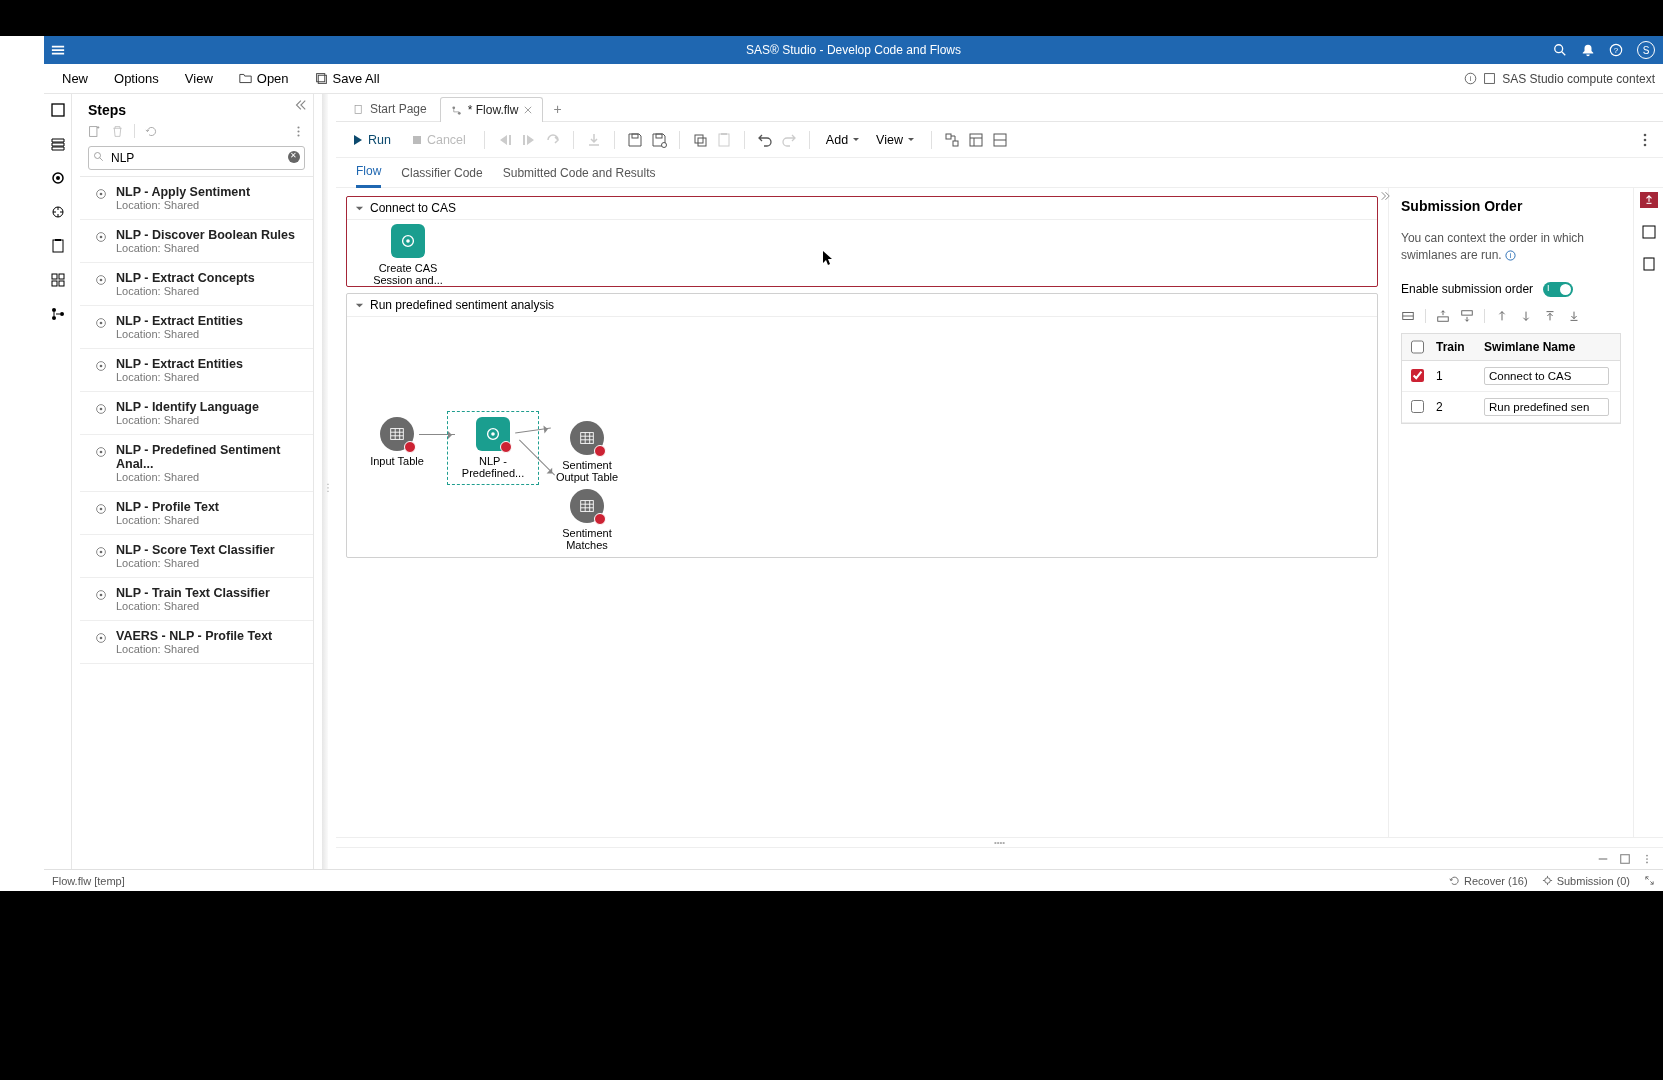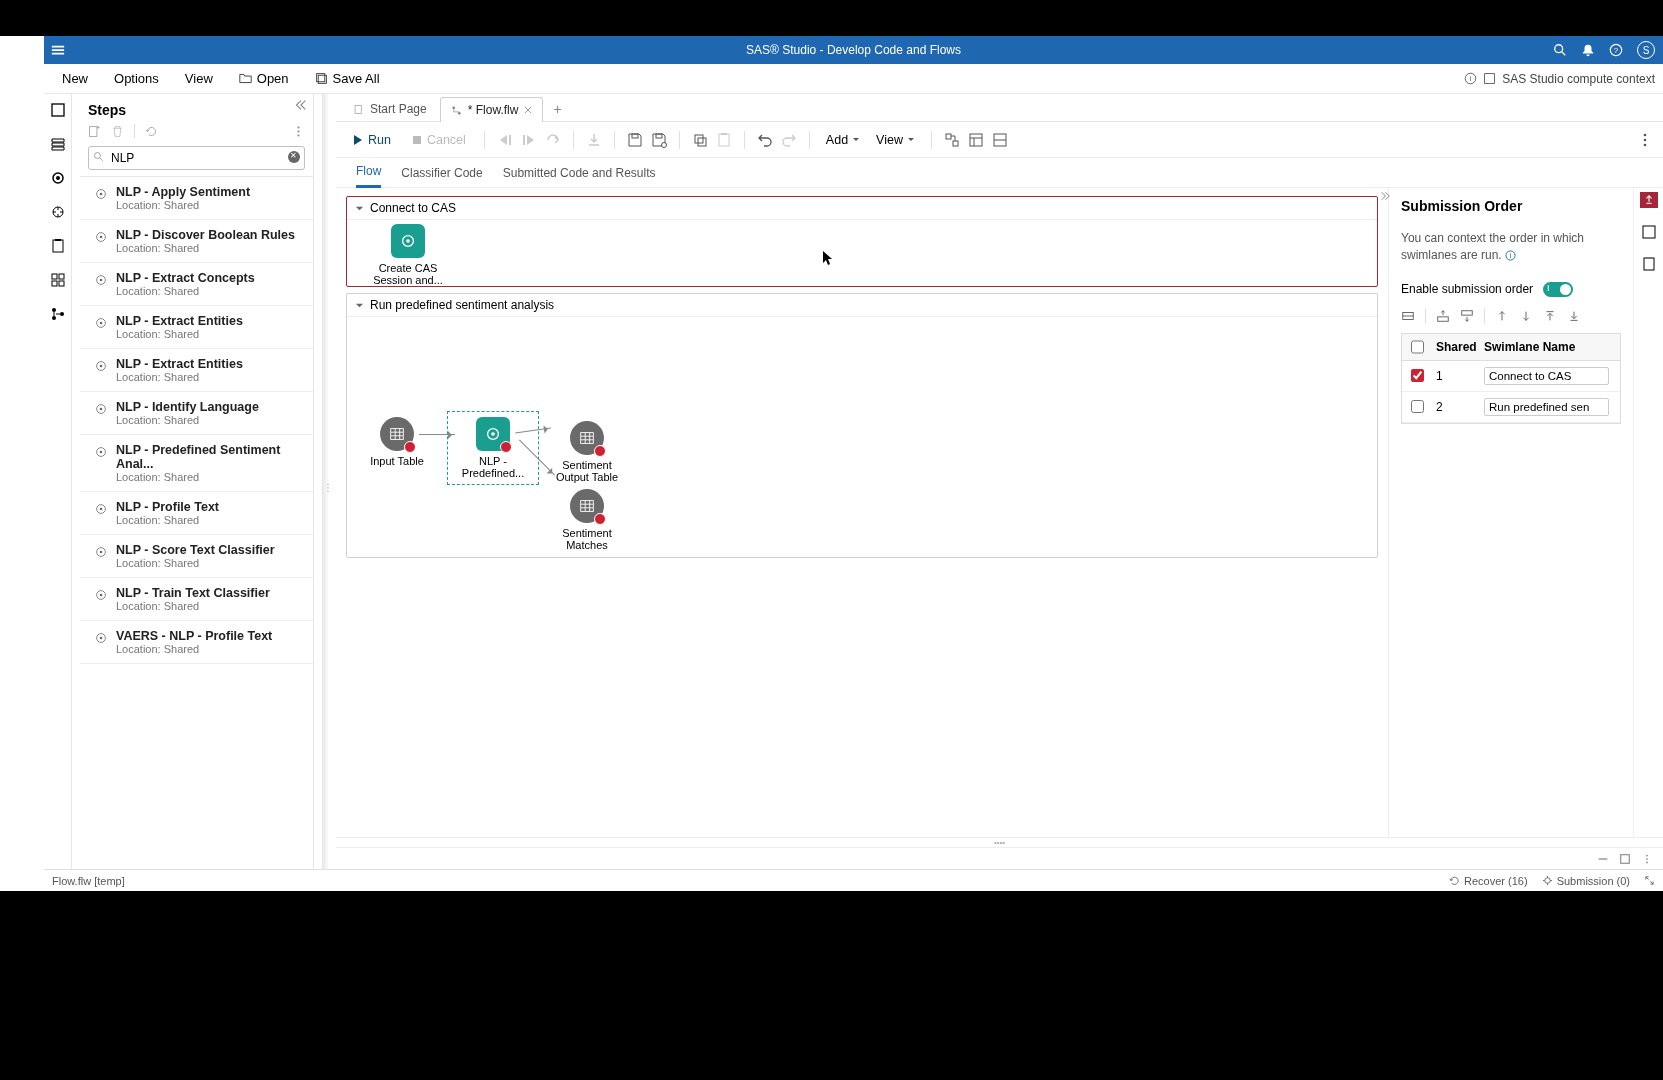--- a/index.html
+++ b/index.html
@@ -600,21 +600,21 @@
                 </svg>
               <svg viewBox="0 0 16 16">
                   <path d="M8 3v8M5 8l3 3 3-3M4 13h8" fill="none" stroke="#555"></path>
                 </svg>
             </div>
             <div class="order-table">
               <div class="ot-head">
                 <div class="ot-chk">
                     <input type="checkbox" style="">
                   </div>
-                <div class="ot-ord" style="font-weight:bold;">Shared</div>
+                <div class="ot-ord" style="font-weight:bold;">Train</div>
                 <div class="ot-name" style="font-weight:bold;">Swimlane Name</div>
               </div>
               <div class="ot-row">
                 <div class="ot-chk">
                     <input type="checkbox" checked="" style="">
                   </div>
                 <div class="ot-ord">1</div>
                 <div class="ot-name"><input class="txt" value="Connect to CAS" style=""></div>
               </div>
               <div class="ot-row">

